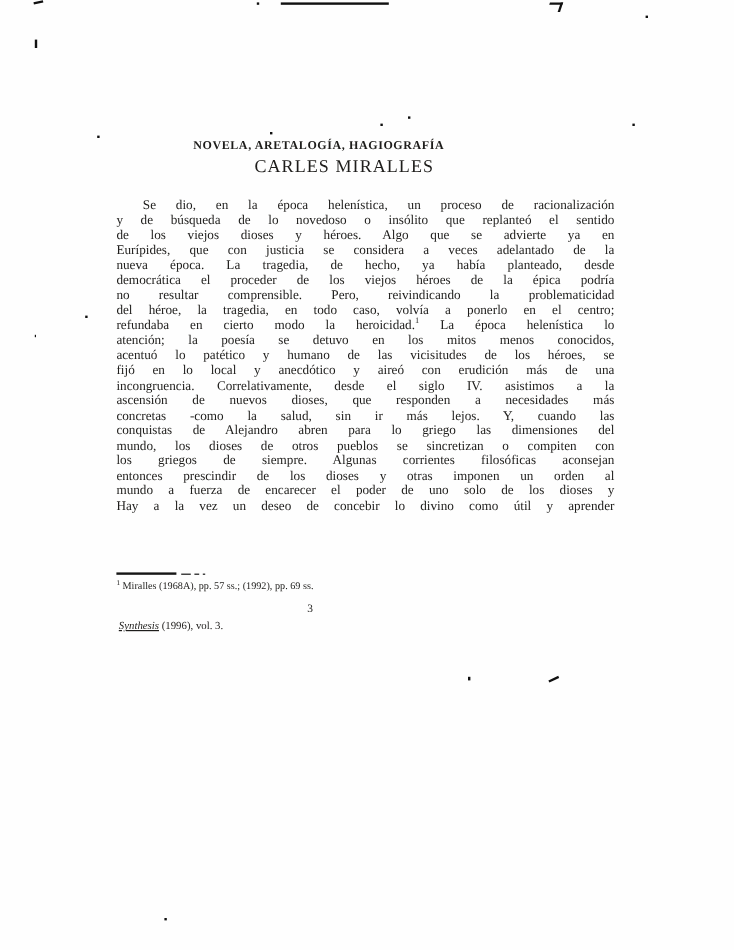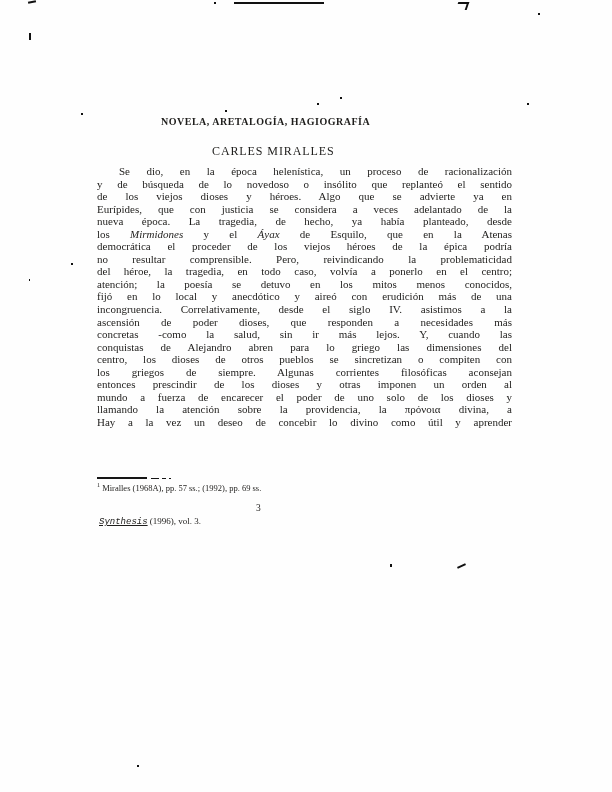--- a/index.html
+++ b/index.html
@@ -21,22 +21,22 @@
     font-size: 10px;
     line-height: 13px;
     font-weight: 700;
     letter-spacing: 0.5px;
     white-space: nowrap;
   }
 
   .author {
     position: absolute;
     left: 212px;
-    top: 146px;
-    font-size: 12px;
+    top: 134px;
+    font-size: 15px;
     line-height: 11px;
     letter-spacing: 0.9px;
     white-space: nowrap;
   }
 
   .body-text {
     position: absolute;
     left: 97px;
     top: 165px;
     width: 415px;
@@ -82,21 +82,21 @@
     font-size: 9.5px;
   }
 
   .journal {
     position: absolute;
     left: 99px;
     top: 516px;
     font-size: 9px;
     white-space: nowrap;
   }
-  .journal .jtitle { font-style: italic; text-decoration: underline; font-family: Liberation Mono, monospace; }
+  .journal .jtitle { font-style: italic; text-decoration: underline; }
 
   
   .artifact { position: absolute; background: #111; }
   .a-hook {
     background: transparent;
     border-top: 2px solid #111;
     border-right: 2px solid #111;
     transform: skewX(-18deg);
   }
 </style>
@@ -125,35 +125,35 @@
   <h1 class="title">NOVELA, ARETALOGÍA, HAGIOGRAFÍA</h1>
 
   <div class="author">CARLES MIRALLES</div>
 
   <div class="body-text" id="body-lines">
       <div class="line indent"><span>Se dio, en la época helenística, un proceso de racionalización</span></div>
       <div class="line"><span>y de búsqueda de lo novedoso o insólito que replanteó el sentido</span></div>
       <div class="line"><span>de los viejos dioses y héroes. Algo que se advierte ya en</span></div>
       <div class="line"><span>Eurípides, que con justicia se considera a veces adelantado de la</span></div>
       <div class="line"><span>nueva época. La tragedia, de hecho, ya había planteado, desde</span></div>
-      <div class="line"><span>los </span><span class="it">Mirmidones</span><span> y el </span><span class="it">Áyax</span><span> de Esquilo, que en la Atenas</span></div>
       <div class="line"><span>democrática el proceder de los viejos héroes de la épica podría</span></div>
       <div class="line"><span>no resultar comprensible. Pero, reivindicando la problematicidad</span></div>
       <div class="line"><span>del héroe, la tragedia, en todo caso, volvía a ponerlo en el centro;</span></div>
+      <div class="line"><span>refundaba en cierto modo la heroicidad.</span><span class="sup">1</span><span> La época helenística lo</span></div>
       <div class="line"><span>atención; la poesía se detuvo en los mitos menos conocidos,</span></div>
+      <div class="line"><span>acentuó lo patético y humano de las vicisitudes de los héroes, se</span></div>
       <div class="line"><span>fijó en lo local y anecdótico y aireó con erudición más de una</span></div>
       <div class="line"><span>incongruencia. Correlativamente, desde el siglo IV. asistimos a la</span></div>
-      <div class="line"><span>ascensión de poder dioses, que responden a necesidades más</span></div>
+      <div class="line"><span>ascensión de nuevos dioses, que responden a necesidades más</span></div>
       <div class="line"><span>concretas -como la salud, sin ir más lejos. Y, cuando las</span></div>
       <div class="line"><span>conquistas de Alejandro abren para lo griego las dimensiones del</span></div>
-      <div class="line"><span>centro, los dioses de otros pueblos se sincretizan o compiten con</span></div>
+      <div class="line"><span>mundo, los dioses de otros pueblos se sincretizan o compiten con</span></div>
       <div class="line"><span>los griegos de siempre. Algunas corrientes filosóficas aconsejan</span></div>
       <div class="line"><span>entonces prescindir de los dioses y otras imponen un orden al</span></div>
       <div class="line"><span>mundo a fuerza de encarecer el poder de uno solo de los dioses y</span></div>
-      <div class="line"><span>llamando la atención sobre la providencia, la πρόνοια divina, a</span></div>
       <div class="line"><span>Hay a la vez un deseo de concebir lo divino como útil y aprender</span></div>
     </div>
 
   <div class="fn-rule">
     <div class="seg" style="left:0;width:50px;height:2px;"></div>
     <div class="seg" style="left:54px;width:8px;height:1px;top:1px;"></div>
     <div class="seg" style="left:65px;width:4px;height:1px;top:1px;"></div>
     <div class="seg" style="left:72px;width:2px;height:1px;top:1px;"></div>
   </div>
 

